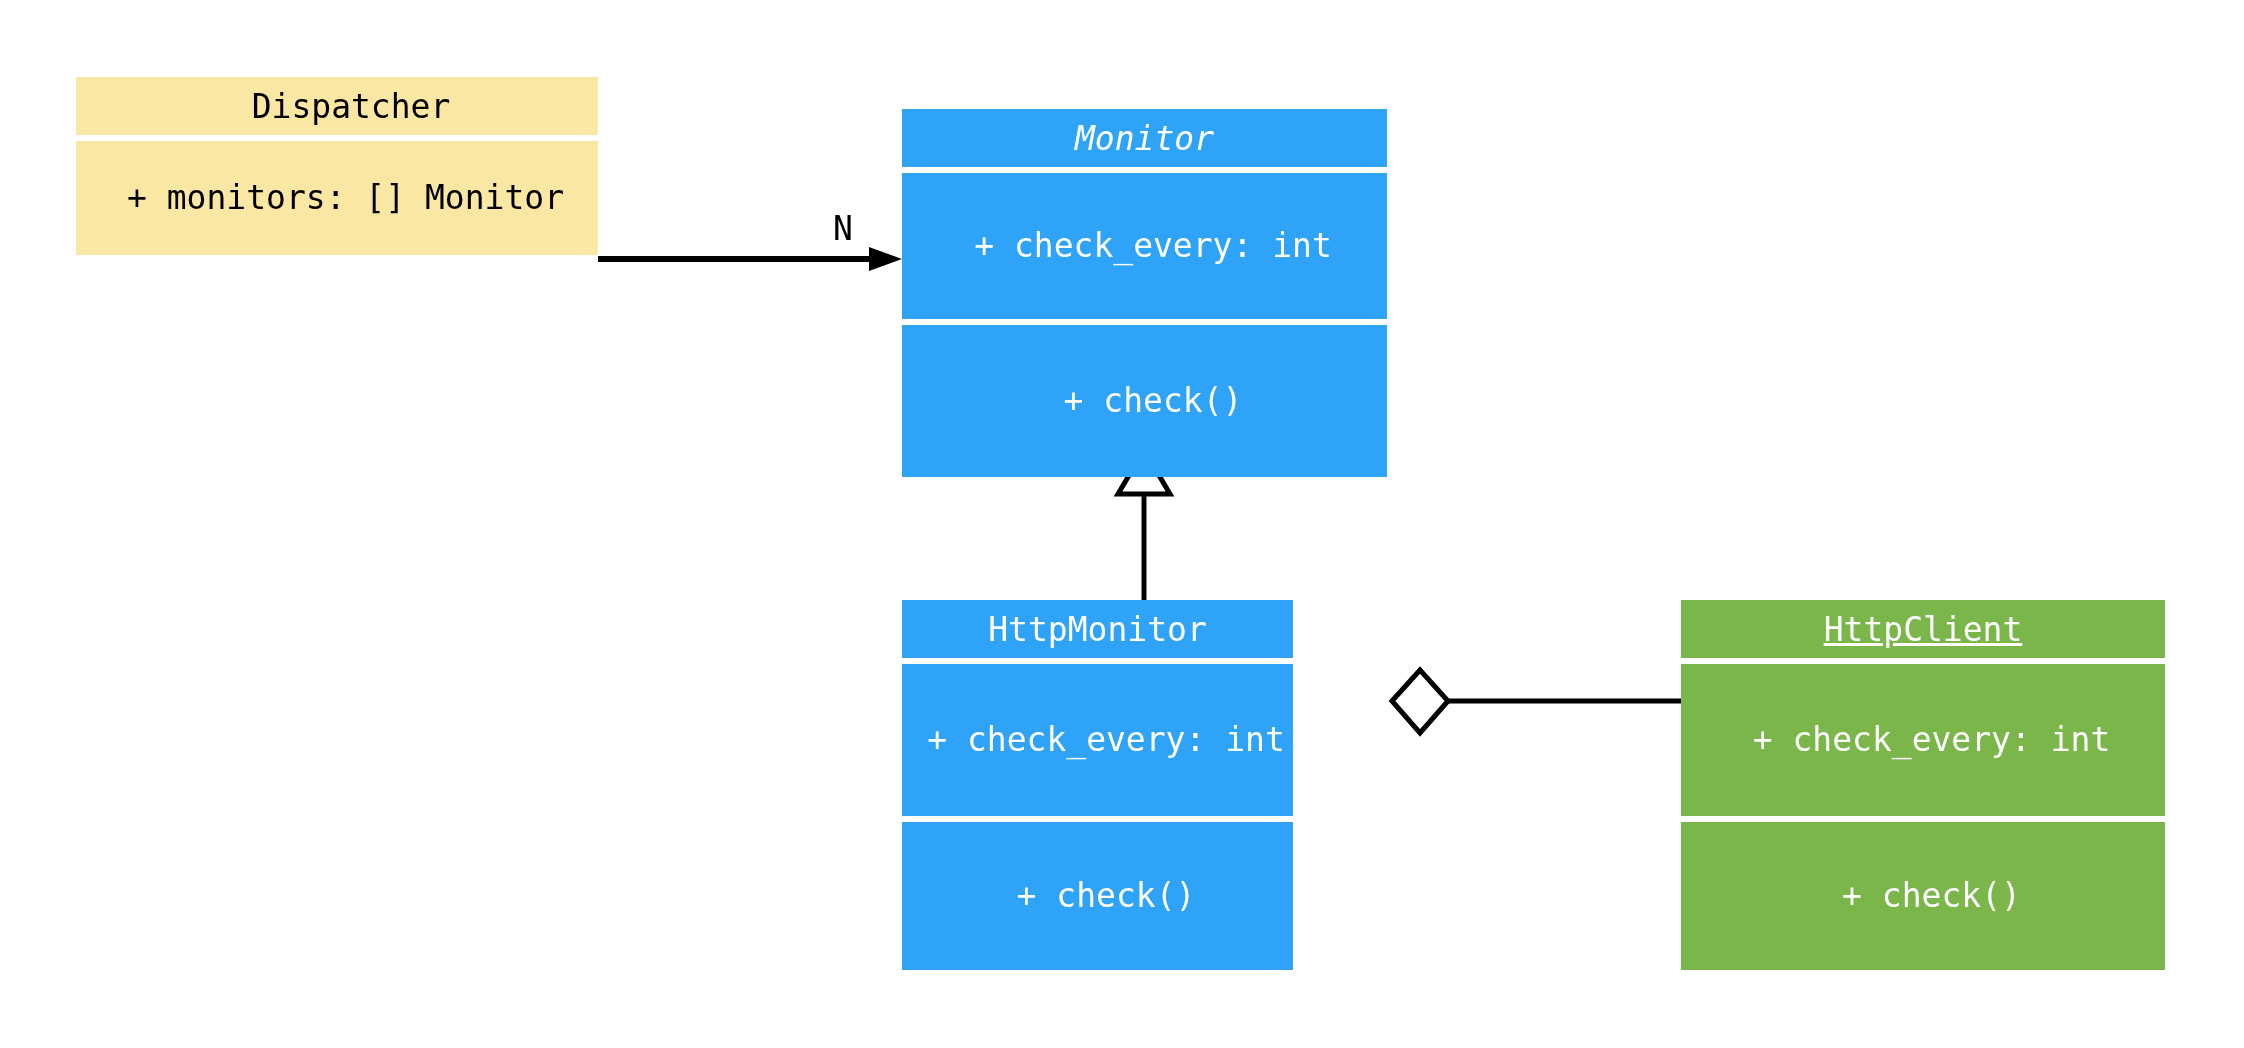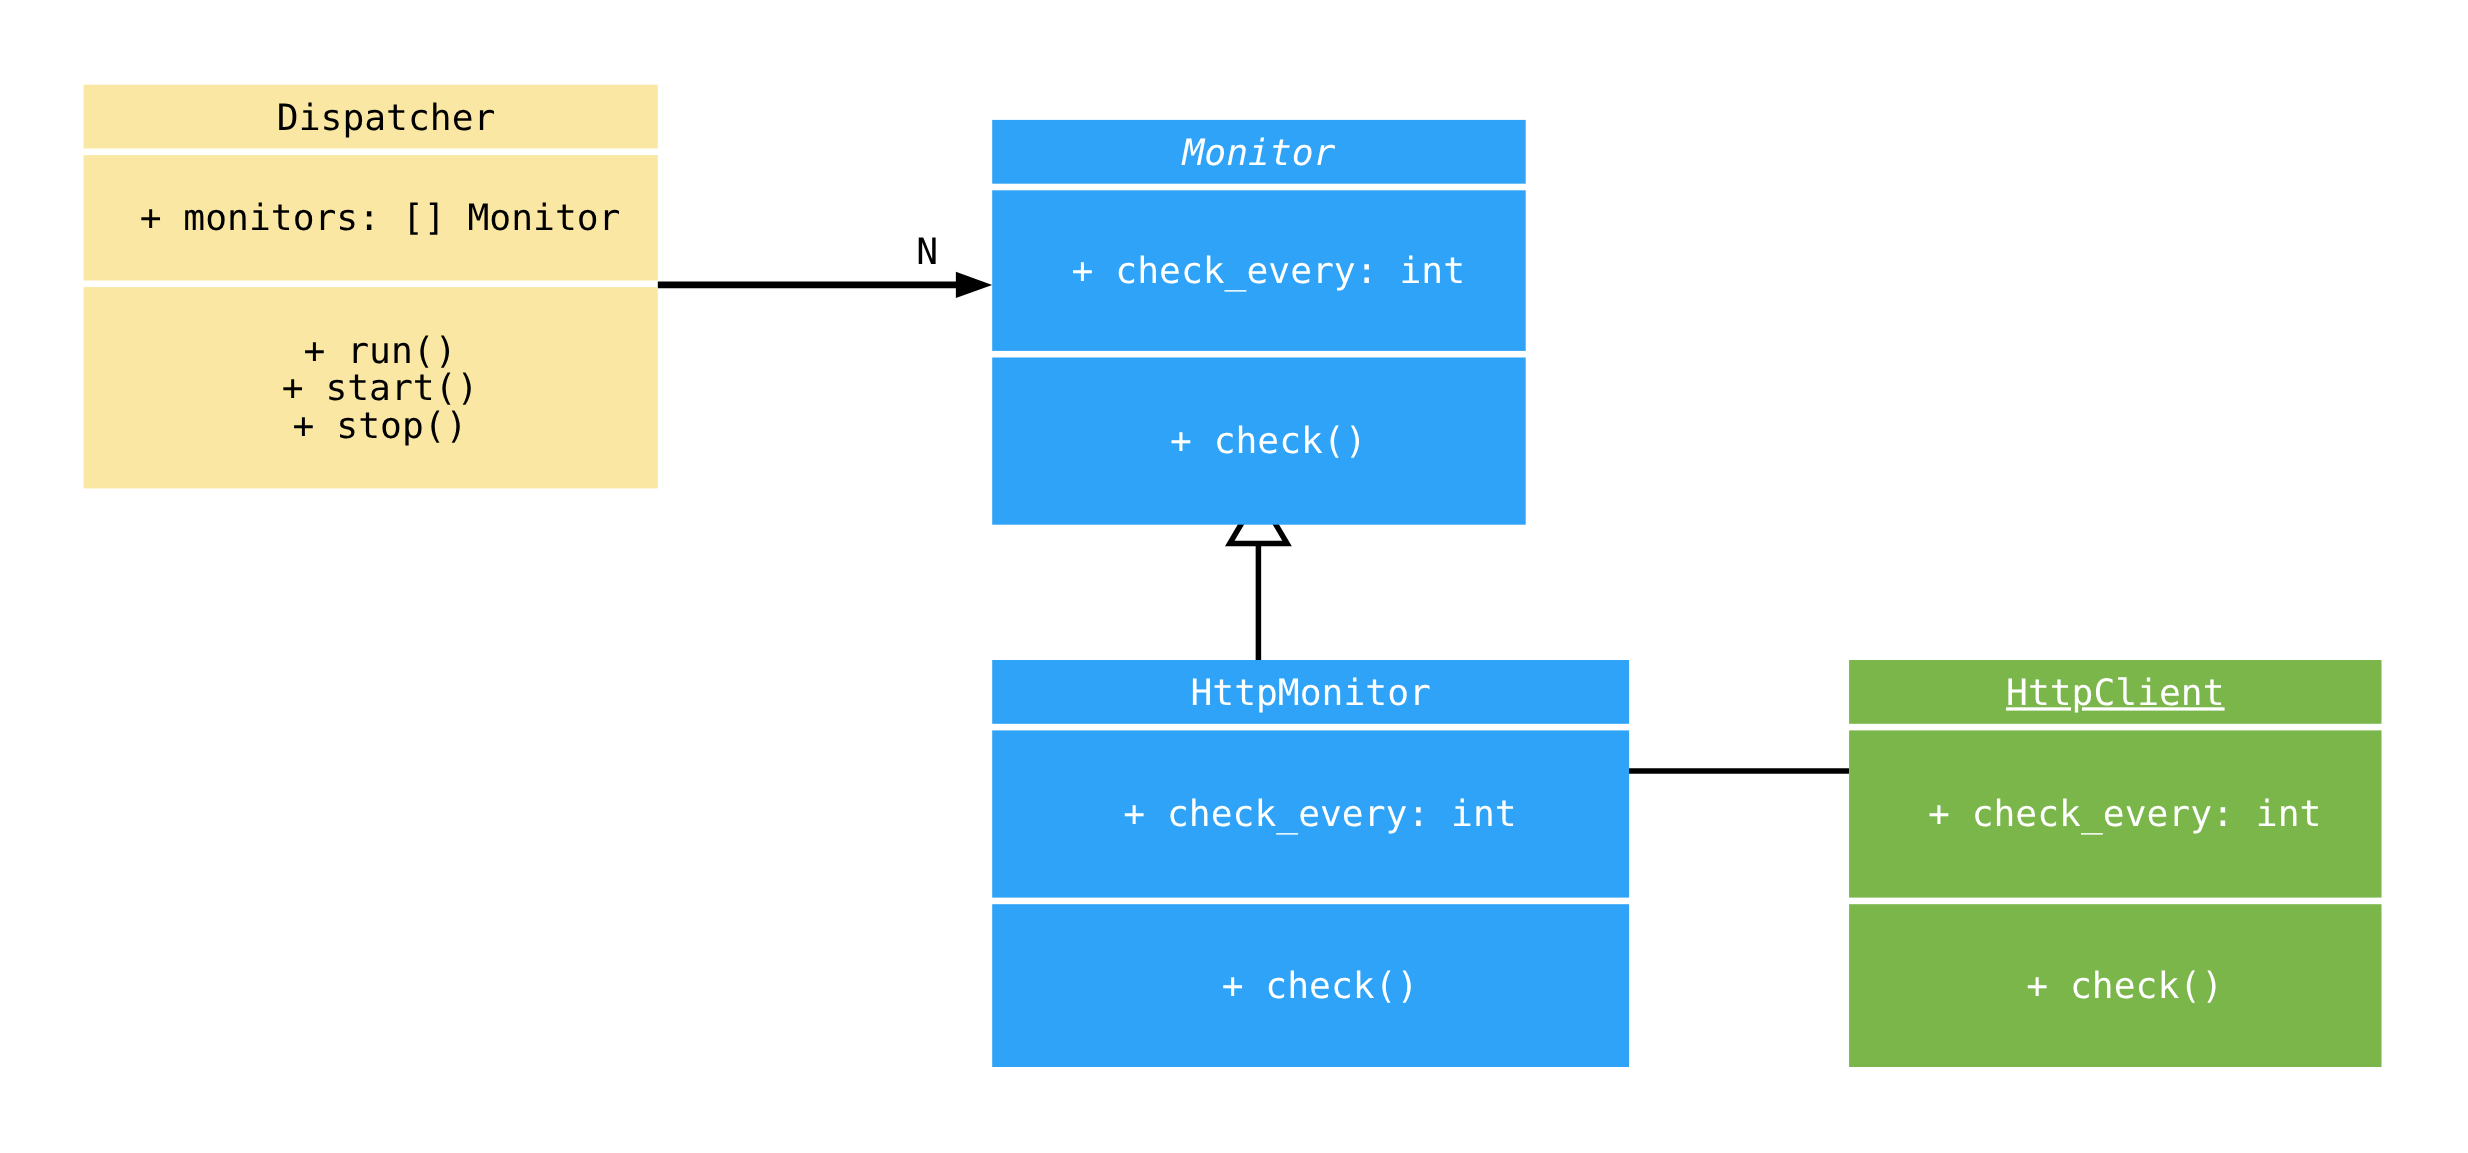--- a/index.html
+++ b/index.html
@@ -78,38 +78,33 @@
     <polygon points="1392,701 1420,670 1448,701 1420,733" fill="#ffffff" stroke="#000000" stroke-width="5"></polygon>
   </svg>
 
   <div class="edge-label" style="left: 820px; top: 212px; width: 46px;">N</div>
 
   <div class="uml-class" style="left: 76px; top: 77px; width: 522px; color: rgb(0, 0, 0);">
     <div class="compartment title-compartment" style="height: 58px; background-color: rgb(250, 231, 163); padding-left: 28px;">Dispatcher</div>
     <div class="compartment body-compartment" style="height: 114px; background-color: rgb(250, 231, 163);">
       <div class="member-line">+ monitors: [] Monitor</div>
     </div>
-    <div class="compartment body-compartment" style="height: 183px; background-color: rgb(250, 231, 163);">
-      <div class="member-line">+ run()</div>
-      <div class="member-line">+ start()</div>
-      <div class="member-line">+ stop()</div>
-    </div>
   </div>
 
   <div class="uml-class" style="left: 902px; top: 77px; width: 485px; color: rgb(255, 255, 255);">
     <div class="compartment title-compartment title-italic" style="height: 58px; background-color: rgb(47, 163, 247);">Monitor</div>
     <div class="compartment body-compartment" style="height: 146px; background-color: rgb(47, 163, 247);">
       <div class="member-line">+ check_every: int</div>
     </div>
     <div class="compartment body-compartment" style="height: 152px; background-color: rgb(47, 163, 247);">
       <div class="member-line">+ check()</div>
     </div>
   </div>
 
-  <div class="uml-class" style="left: 902px; top: 600px; width: 579px; color: rgb(255, 255, 255);">
+  <div class="uml-class" style="left: 902px; top: 600px; width: 391px; color: rgb(255, 255, 255);">
     <div class="compartment title-compartment" style="height: 58px; background-color: rgb(47, 163, 247);">HttpMonitor</div>
     <div class="compartment body-compartment" style="height: 152px; background-color: rgb(47, 163, 247);">
       <div class="member-line">+ check_every: int</div>
     </div>
     <div class="compartment body-compartment" style="height: 148px; background-color: rgb(47, 163, 247);">
       <div class="member-line">+ check()</div>
     </div>
   </div>
 
   <div class="uml-class" style="left: 1681px; top: 600px; width: 484px; color: rgb(255, 255, 255);">

